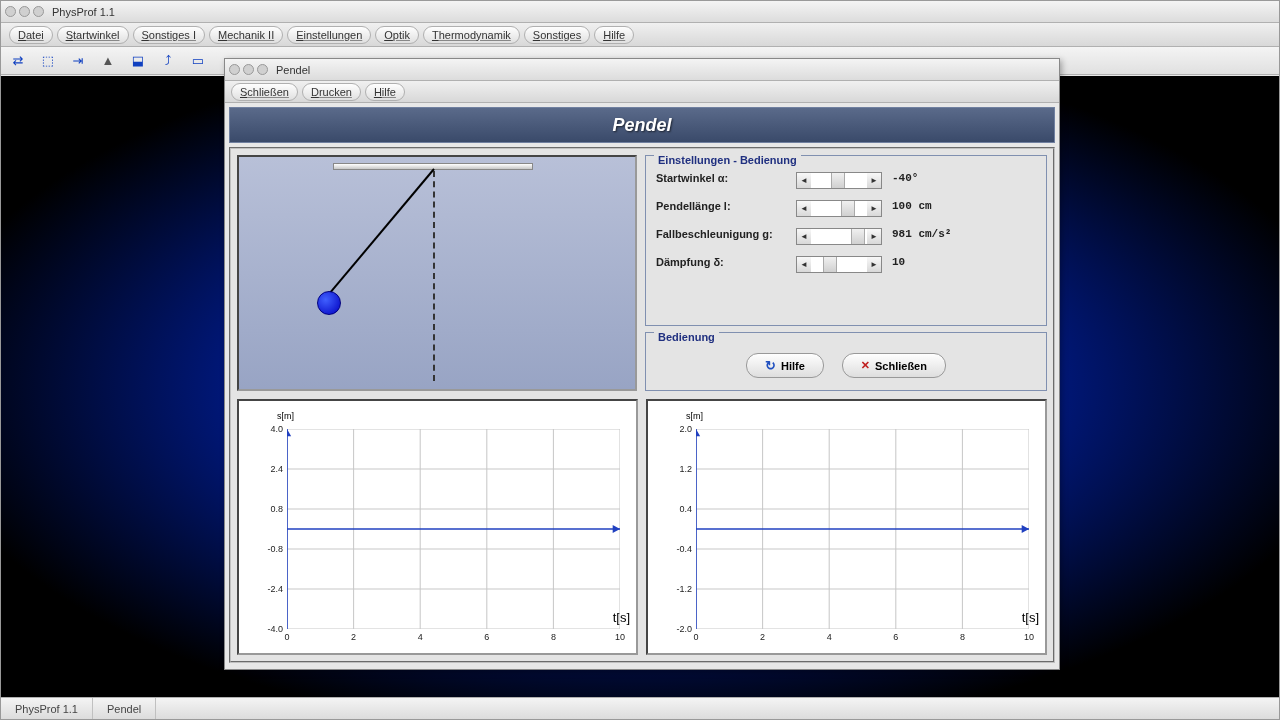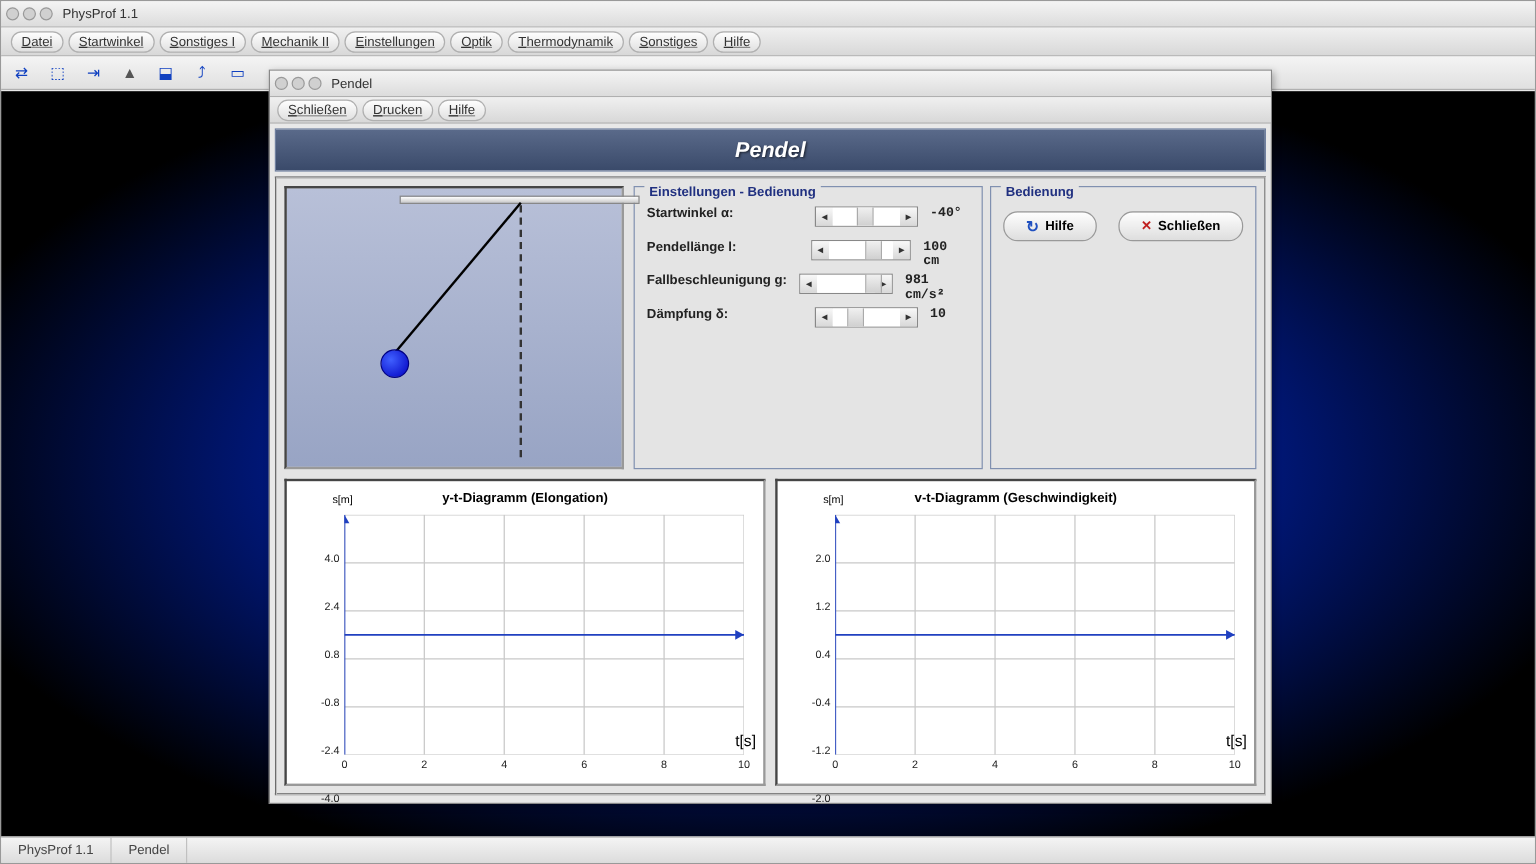--- a/index.html
+++ b/index.html
@@ -33,21 +33,21 @@
 .content-frame { margin: 4px; border: 2px groove #c0c0c0; padding: 6px; background: #e4e4e4; height: 516px; }
 
 .top-row { display: flex; gap: 8px; height: 236px; }
 .sim-panel { width: 400px; border: 2px inset #999; background: linear-gradient(#b8c0d8, #98a4c4); position: relative; }
 .sim-canvas { position: absolute; inset: 4px; }
 .ceiling-bar { position: absolute; top: 2px; left: 90px; width: 200px; height: 7px; background: linear-gradient(#fff,#c8c8c8); border: 1px solid #888; }
 .dash-line { position: absolute; top: 10px; left: 190px; width: 0; height: 210px; border-left: 2px dashed #333; }
 .pend-line { position: absolute; top: 8px; left: 190px; width: 2px; height: 170px; background: #000; transform-origin: top center; transform: rotate(40deg); }
 .pend-ball { position: absolute; top: 130px; left: 74px; width: 24px; height: 24px; border-radius: 50%; background: radial-gradient(circle at 35% 35%, #4060ff, #0000c0); border: 1px solid #000080; }
 
-.settings-col { flex: 1; display: flex; flex-direction: row; gap: 6px; }
+.settings-col { flex: 1; display: flex; flex-direction: column; gap: 6px; }
 .fieldset { border: 1px solid #8090b0; padding: 8px 10px; background: #e4e4e4; }
 .fieldset-legend { font-size: 11px; font-weight: bold; color: #203080; padding: 0 4px; background: #e4e4e4; position: relative; top: -14px; left: -2px; display: inline-block; }
 .fieldset-body { margin-top: -10px; }
 .param-row { display: flex; align-items: flex-start; height: 28px; }
 .param-label { width: 140px; font-size: 11px; font-weight: bold; color: #222; }
 .spinner { display: flex; align-items: center; width: 86px; height: 17px; border: 1px solid #888; background: #fff; }
 .spinner-btn { width: 14px; height: 15px; background: linear-gradient(#f8f8f8,#d8d8d8); border: none; font-size: 8px; display: flex; align-items: center; justify-content: center; cursor: pointer; color: #333; }
 .spinner-track { flex: 1; height: 15px; background: #fff; position: relative; }
 .spinner-thumb { position: absolute; top: 0; width: 14px; height: 15px; background: linear-gradient(#f0f0f0,#d0d0d0); border-left: 1px solid #aaa; border-right: 1px solid #aaa; }
 .param-value { margin-left: 10px; font-size: 11px; font-weight: bold; color: #222; font-family: Liberation Mono, monospace; }
@@ -60,21 +60,21 @@
 .bottom-row { display: flex; gap: 8px; margin-top: 8px; height: 256px; }
 .chart-panel { flex: 1; border: 2px inset #999; background: #fff; position: relative; padding: 8px; }
 .chart-title { font-size: 11px; font-weight: bold; text-align: center; margin-bottom: 2px; }
 .chart-ylabel { position: absolute; top: 10px; left: 38px; font-size: 9px; }
 .chart-xlabel { position: absolute; bottom: 28px; right: 6px; font-size: 13px; }
 .chart-area { position: absolute; top: 28px; left: 48px; right: 16px; bottom: 24px; }
 .chart-grid { position: absolute; inset: 0; }
 .chart-grid line { stroke: #c8c8c8; stroke-width: 1; }
 .chart-axis { stroke: #2040c0; stroke-width: 1.5; }
 .chart-arrow { fill: #2040c0; }
-.ytick { position: absolute; font-size: 9px; right: 100%; margin-right: 4px; transform: translateY(-50%); color: #222; width: 30px; text-align: right; margin-top: 36px; }
+.ytick { position: absolute; font-size: 9px; right: 100%; margin-right: 4px; transform: translateY(-50%); color: #222; width: 30px; text-align: right; }
 .xtick { position: absolute; font-size: 9px; top: 100%; margin-top: 3px; transform: translateX(-50%); color: #222; }
 </style>
 </head>
 <body>
 
 <div class="outer-window">
   <div class="titlebar">
     <div class="win-dots">
       <div class="win-dot"></div>
       <div class="win-dot"></div>
@@ -206,21 +206,20 @@
                 <span>Schließen</span>
               </button>
             </div>
           </div>
         </div>
       </div>
     </div>
 
     <div class="bottom-row" id="charts-row">
         <div class="chart-panel">
-          <div class="chart-title">y-t-Diagramm (Elongation)</div>
           <div class="chart-ylabel">s[m]</div>
           <div class="chart-xlabel">t[s]</div>
           <div class="chart-area"><svg width="100%" height="100%" viewBox="0 0 320 196" preserveAspectRatio="none">
               <g class="chart-grid">
                 <line x1="0" x2="0" y1="0" y2="196"></line>
                 <line x1="64" x2="64" y1="0" y2="196"></line>
                 <line x1="128" x2="128" y1="0" y2="196"></line>
                 <line x1="192" x2="192" y1="0" y2="196"></line>
                 <line x1="256" x2="256" y1="0" y2="196"></line>
                 <line x1="320" x2="320" y1="0" y2="196"></line>
@@ -231,21 +230,20 @@
                 <line x1="0" x2="320" y1="39.19999999999999" y2="39.19999999999999"></line>
                 <line x1="0" x2="320" y1="0" y2="0"></line>
               </g>
               <line class="chart-axis" x1="0" x2="320" y1="98" y2="98"></line>
               <line class="chart-axis" x1="0" x2="0" y1="0" y2="196"></line>
               <polygon class="chart-arrow" points="320,98 313,94 313,102"></polygon>
               <polygon class="chart-arrow" points="0,0 -4,7 4,7"></polygon>
             </svg><div class="ytick" style="top: 100%;">-4.0</div><div class="ytick" style="top: 80%;">-2.4</div><div class="ytick" style="top: 60%;">-0.8</div><div class="ytick" style="top: 40%;">0.8</div><div class="ytick" style="top: 20%;">2.4</div><div class="ytick" style="top: 0%;">4.0</div><div class="xtick" style="left: 0%;">0</div><div class="xtick" style="left: 20%;">2</div><div class="xtick" style="left: 40%;">4</div><div class="xtick" style="left: 60%;">6</div><div class="xtick" style="left: 80%;">8</div><div class="xtick" style="left: 100%;">10</div></div>
         </div>
         <div class="chart-panel">
-          <div class="chart-title">v-t-Diagramm (Geschwindigkeit)</div>
           <div class="chart-ylabel">s[m]</div>
           <div class="chart-xlabel">t[s]</div>
           <div class="chart-area"><svg width="100%" height="100%" viewBox="0 0 320 196" preserveAspectRatio="none">
               <g class="chart-grid">
                 <line x1="0" x2="0" y1="0" y2="196"></line>
                 <line x1="64" x2="64" y1="0" y2="196"></line>
                 <line x1="128" x2="128" y1="0" y2="196"></line>
                 <line x1="192" x2="192" y1="0" y2="196"></line>
                 <line x1="256" x2="256" y1="0" y2="196"></line>
                 <line x1="320" x2="320" y1="0" y2="196"></line>

